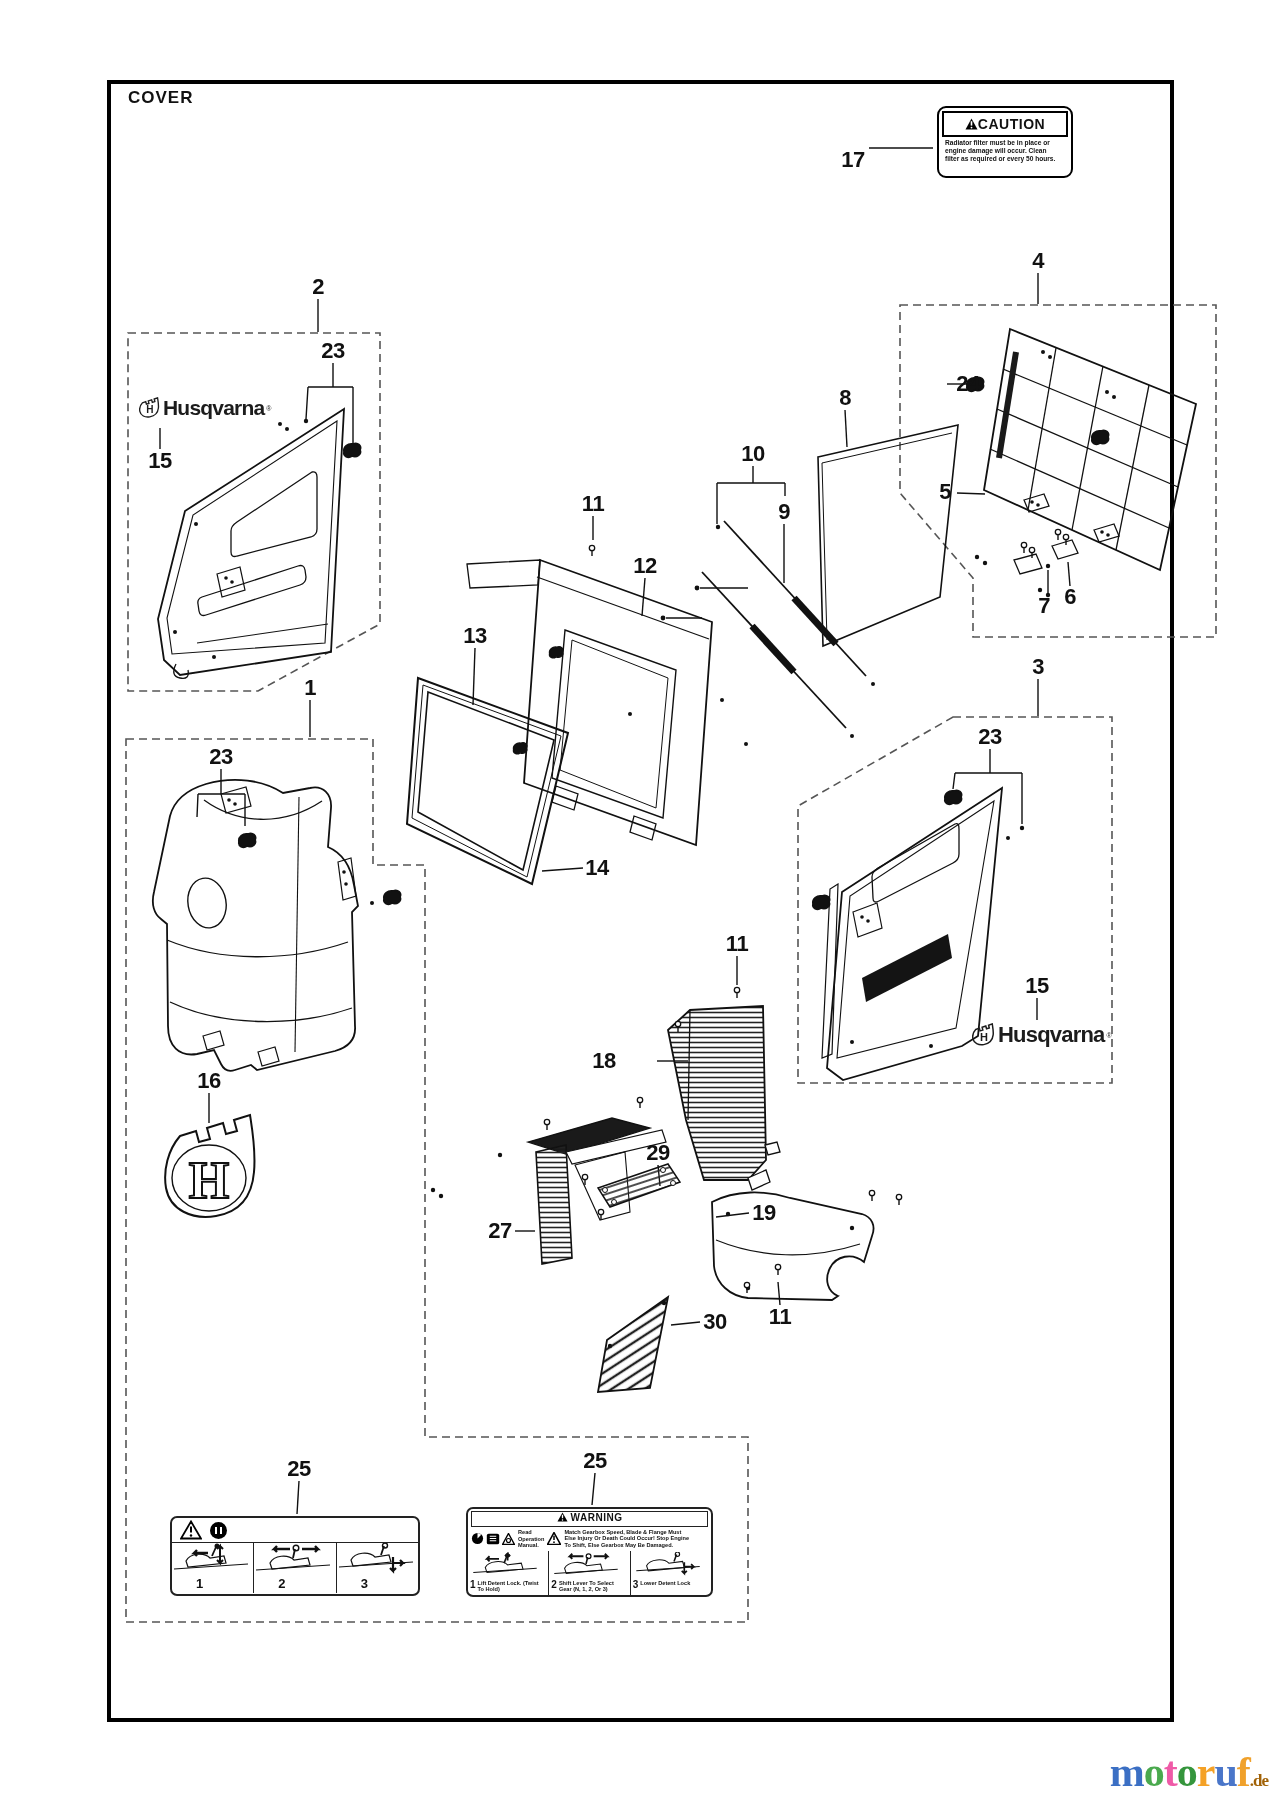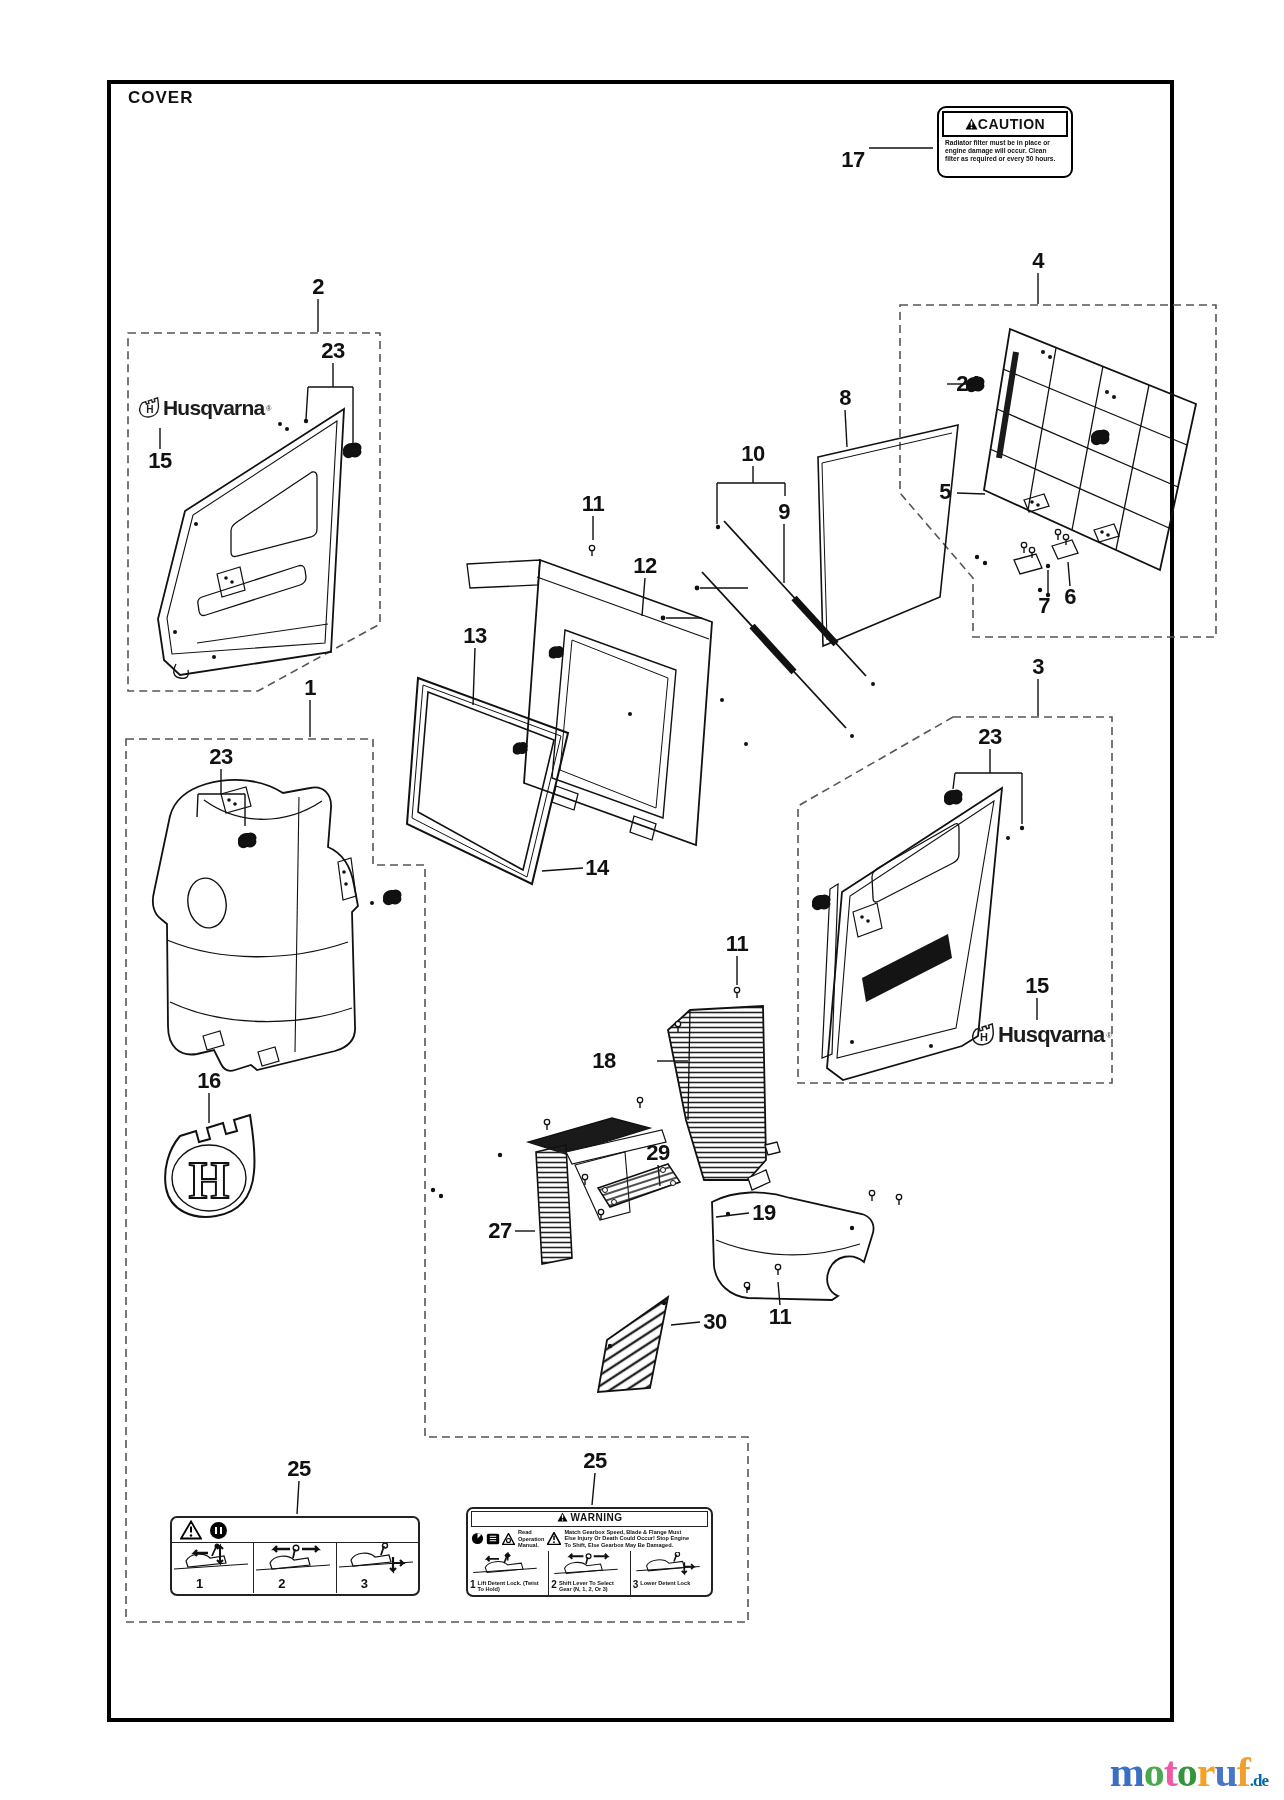--- a/index.html
+++ b/index.html
@@ -36,21 +36,21 @@
   .pause{width:17px;height:17px;border-radius:50%;background:#000;display:flex;align-items:center;justify-content:center;gap:2.5px;}
   .pause i{display:block;width:2.5px;height:7px;background:#fff;}
   
   .hq{position:absolute;display:flex;align-items:center;gap:2px;color:#1c1c1c;}
   .hq .word{font-weight:700;letter-spacing:-0.8px;}
   .hq sup{font-size:7px;vertical-align:super;}
   #hq2{left:139px;top:396px;}  #hq2 .word{font-size:21px;}
   #hq3{left:972px;top:1022px;} #hq3 .word{font-size:22px;}
   
   #wmark{position:absolute;right:16px;top:1748px;font-family:"Liberation Serif",serif;font-size:42px;font-weight:700;letter-spacing:-1px;}
-  #wmark .sfx{font-size:17px;color:#0369a1;font-weight:700;}
+  #wmark .sfx{font-size:17px;color:#a16207;font-weight:700;}
 </style>
 </head>
 <body>
 
 <div id="page">
   <div id="frame"></div>
   <div id="title">COVER</div>
 
   <svg class="art" width="1284" height="1800" viewBox="0 0 1284 1800">
     <defs>

